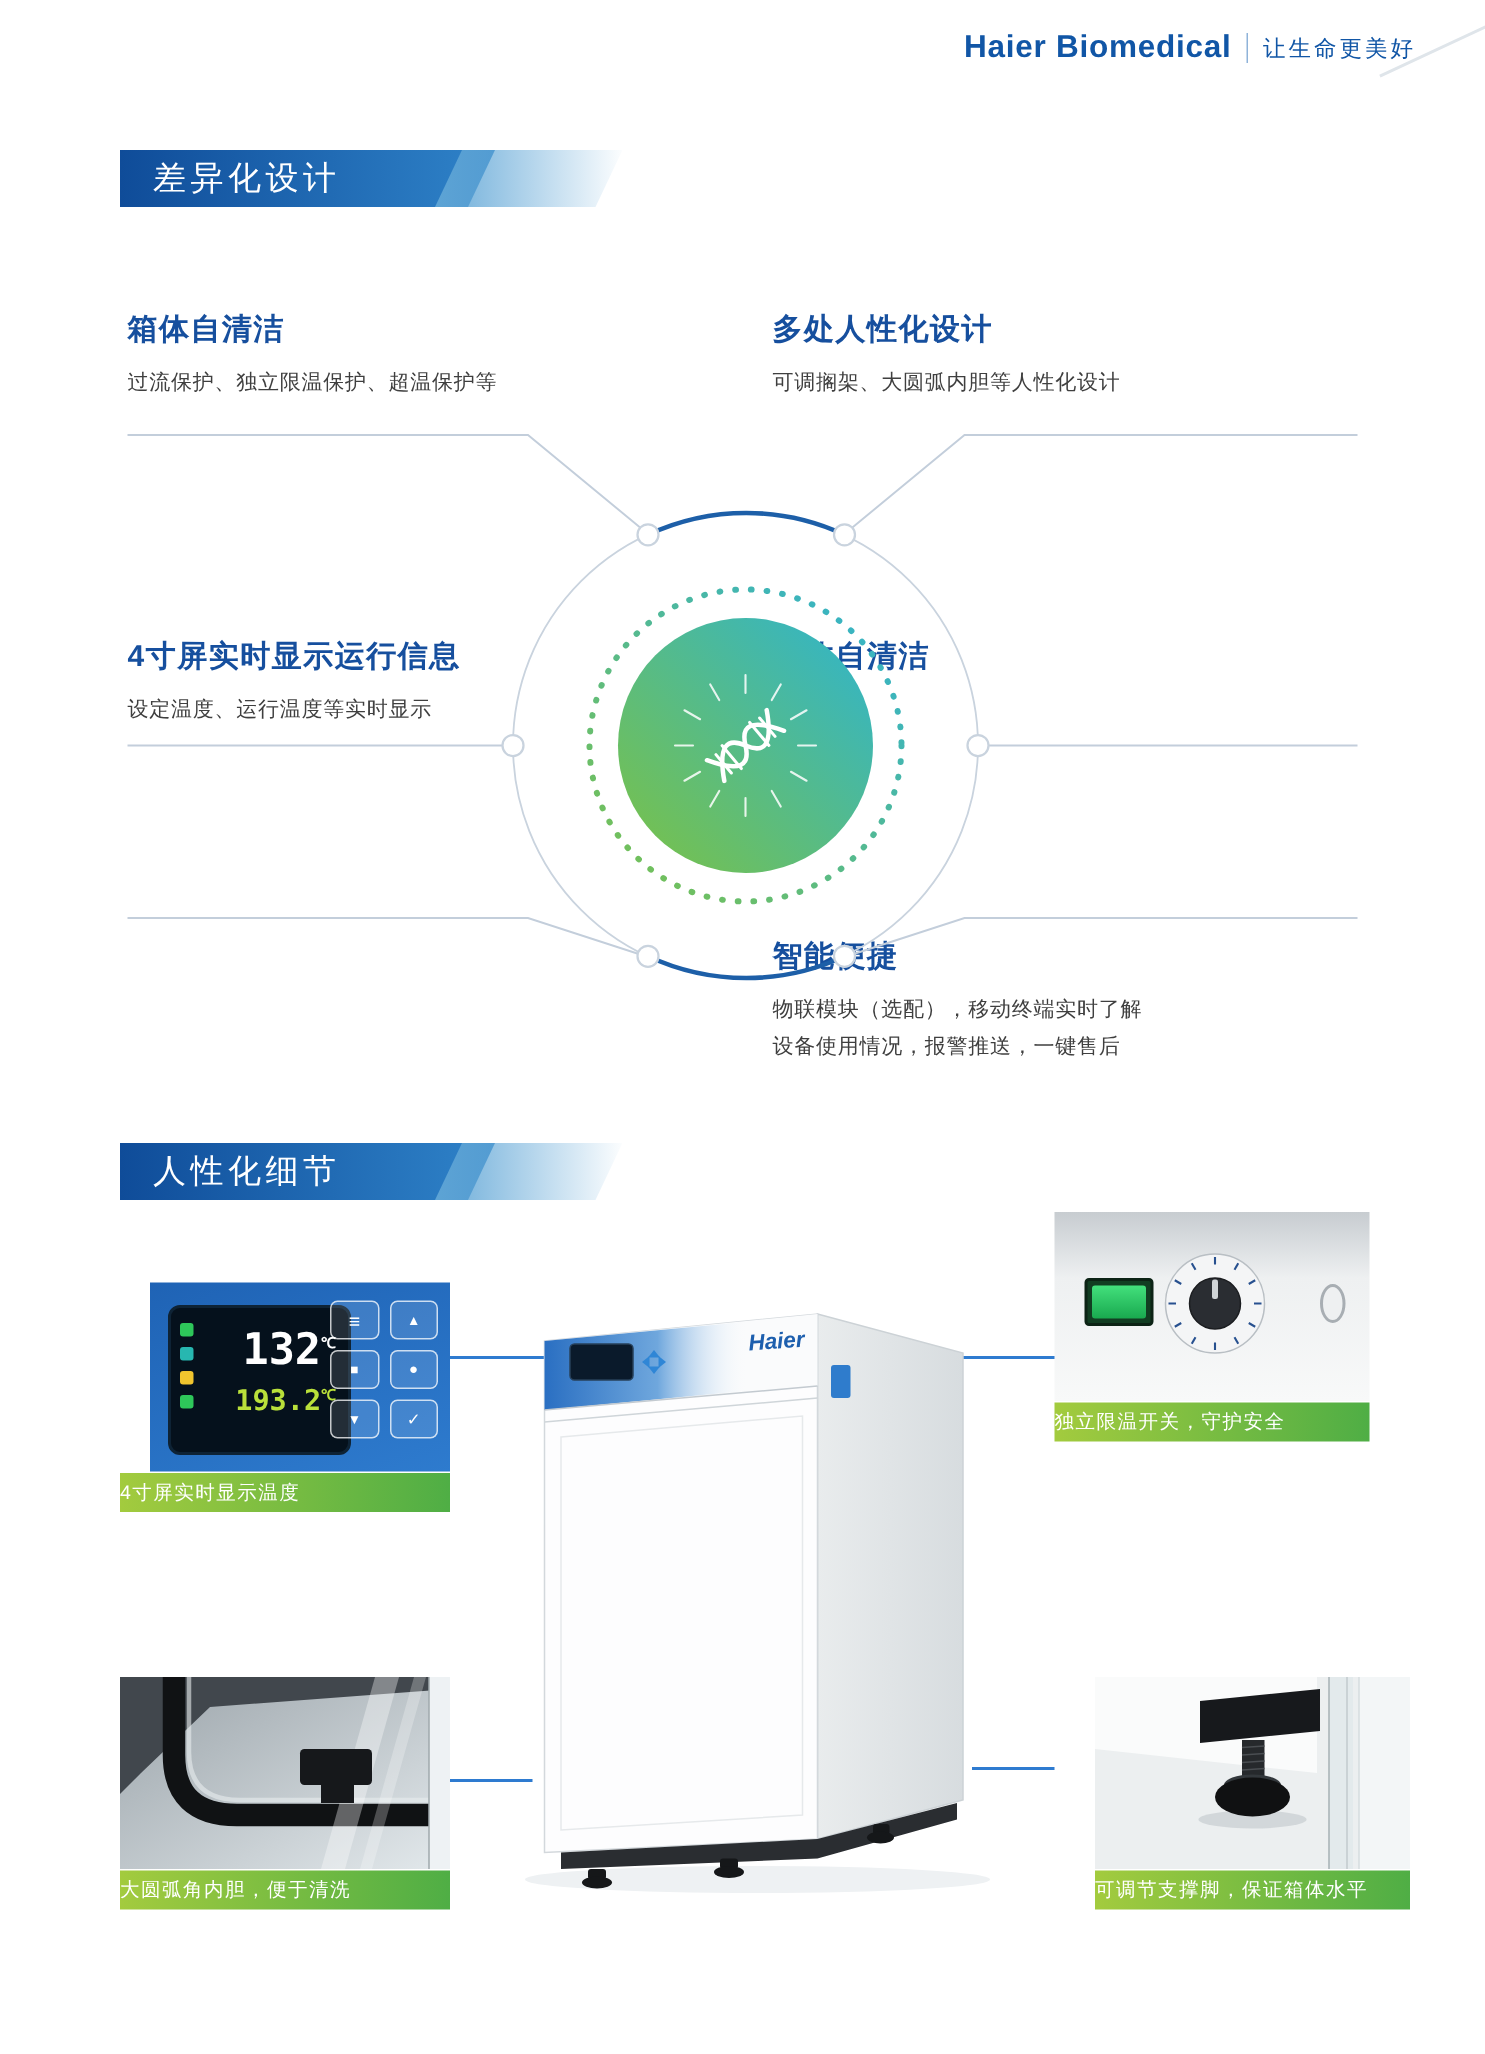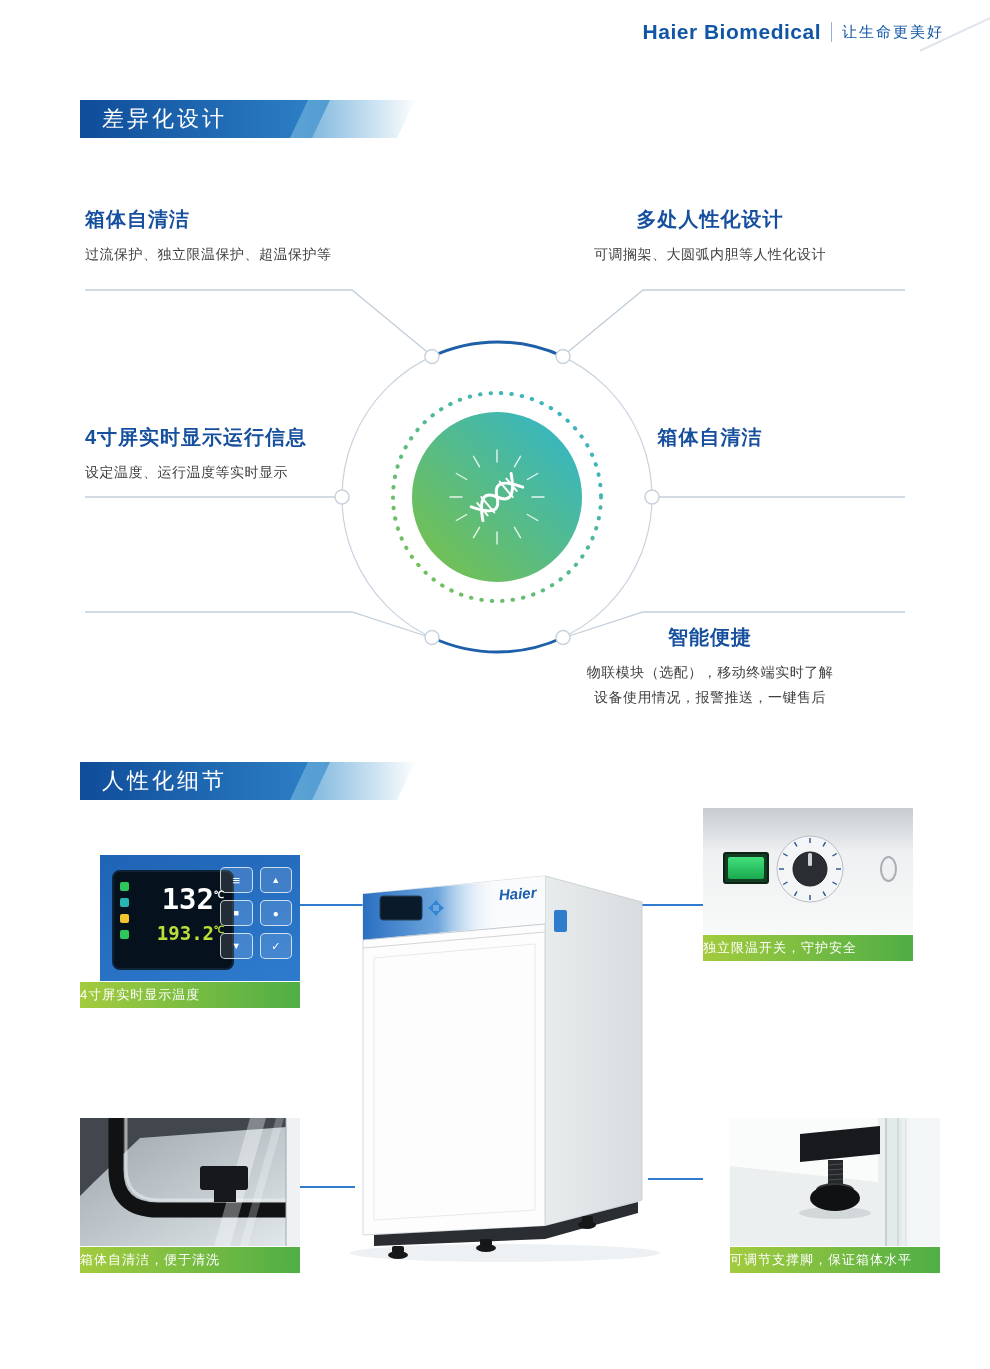--- a/index.html
+++ b/index.html
@@ -21,21 +21,21 @@
            clip-path:polygon(0 0,100% 0,calc(100% - 18px) 100%,0 100%);}
   .bg-light{position:absolute;top:0;left:210px;width:125px;height:100%;
            background:linear-gradient(90deg,rgba(96,166,214,.95),rgba(214,234,246,.08));
            clip-path:polygon(18px 0,100% 0,calc(100% - 18px) 100%,0 100%);}
   .banner-text{position:absolute;z-index:2;left:22px;top:0;line-height:38px;color:#fff;
            font-size:22px;letter-spacing:3px;}
 
   
   .feature{position:absolute;width:390px;}
   .f-left{left:85px;text-align:left;}
-  .f-right{right:85px;text-align:center;}
+  .f-right{right:85px;text-align:left;}
   .f-title{font-size:20px;font-weight:bold;color:#164f9e;letter-spacing:1px;margin-bottom:9px;}
   .f-desc{font-size:14px;color:#3f3f3f;line-height:1.75;letter-spacing:.5px;}
   .f1,.f2{top:206px}.f3,.f4{top:424px}.f5,.f6{top:624px}
 
   .diagram{position:absolute;left:0;top:0;pointer-events:none;}
 
   
   .card{position:absolute;width:220px;}
   .cardA{left:80px;top:855px;}
   .cardB{left:703px;top:808px;width:210px;}
@@ -262,21 +262,21 @@
         <path d="M36,0 L36,52 Q36,92 78,92 L220,92" fill="none" stroke="#101214" stroke-width="15"></path>
         <path d="M46,0 L46,50 Q46,82 80,82 L220,82" fill="none" stroke="#e8edef" stroke-width="3" opacity="0.6"></path>
         <polygon points="170,0 186,0 150,128 134,128" fill="#ffffff" opacity="0.35"></polygon>
         <polygon points="196,0 204,0 168,128 160,128" fill="#ffffff" opacity="0.25"></polygon>
         <rect x="120" y="48" width="48" height="24" rx="3" fill="#16181b"></rect>
         <rect x="134" y="72" width="22" height="12" fill="#16181b"></rect>
         <rect x="206" y="0" width="14" height="128" fill="#eef2f4"></rect>
         <line x1="206" y1="0" x2="206" y2="128" stroke="#9fa8ad"></line>
       </svg>
     </div>
-    <div class="card-caption">箱体自清洁，便于清洗</div>
+    <div class="card-caption">大圆弧角内胆，便于清洗</div>
   </div>
 
   <div class="card cardD">
     <div class="card-img">
       <svg width="210" height="128" viewBox="0 0 210 128">
         <rect width="210" height="128" fill="#eceff0"></rect>
         <polygon points="0,0 148,0 148,64 0,48" fill="#fafbfb"></polygon>
         <polygon points="70,16 150,8 150,36 70,44" fill="#17191c"></polygon>
         <rect x="98" y="42" width="15" height="26" fill="#26292c"></rect>
         <g stroke="#4a4e52" stroke-width="1">

